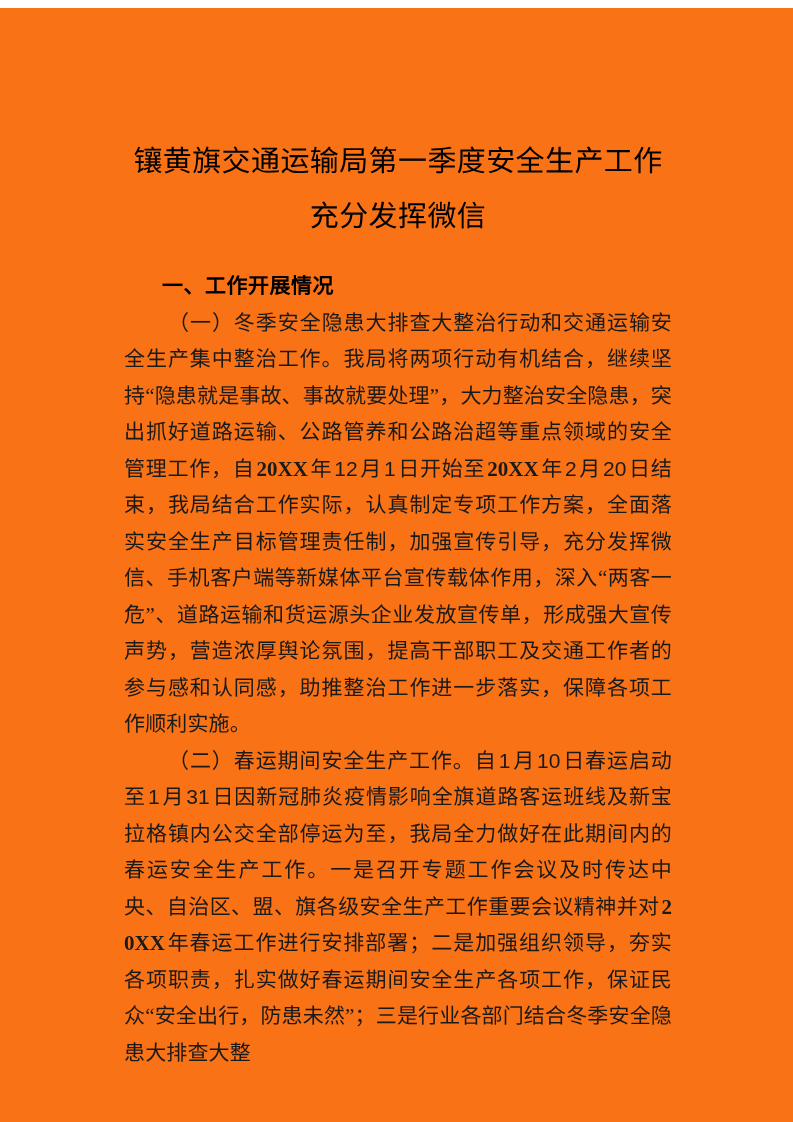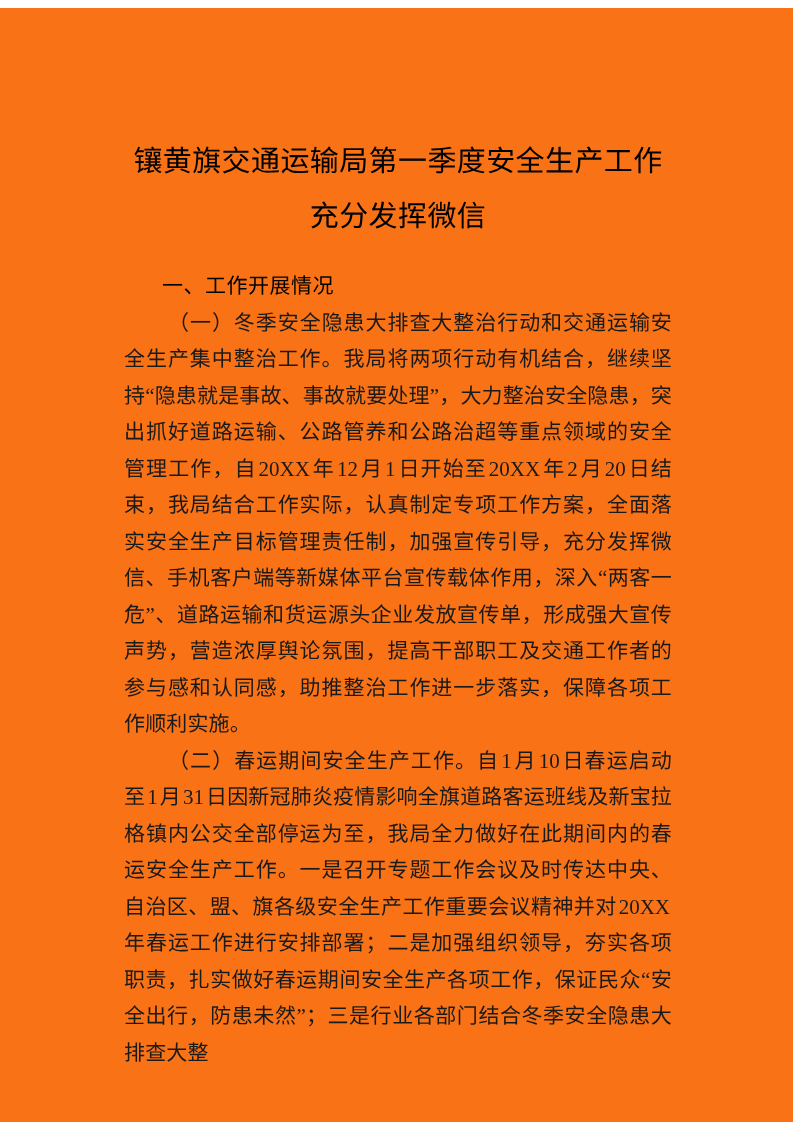--- a/index.html
+++ b/index.html
@@ -45,21 +45,21 @@
     letter-spacing: 0.4px;
     color: #000;
   }
 
   
   .section-heading {
     margin: 0;
     padding-top: 24px;
     font-family: "Liberation Sans", "DejaVu Sans", sans-serif;
     font-size: 21px;
-    font-weight: 400;
+    font-weight: 700;
     line-height: 36.5px;
     text-indent: 38px;
     letter-spacing: 0.5px;
     color: #000;
   }
 
   
   .body-para {
     margin: 0;
     font-family: "Liberation Serif", "DejaVu Serif", serif;
@@ -69,27 +69,27 @@
     text-align: justify;
     text-justify: inter-character;
     text-indent: 44px;
     letter-spacing: 0.15px;
     color: #1a1a1a;
     word-break: break-all;
   }
 
   
   .num {
-    font-family: Liberation Serif, serif;
+    font-family: Liberation Sans, sans-serif;
     letter-spacing: 0;
     padding: 0 2px;
   }
   .num-bold {
     font-family: "Liberation Serif", "DejaVu Serif", serif;
-    font-weight: 400;
+    font-weight: 700;
     letter-spacing: 0;
     padding: 0 2px;
   }
 </style>
 </head>
 <body>
 
 <div id="page">
   <div class="content">
 

